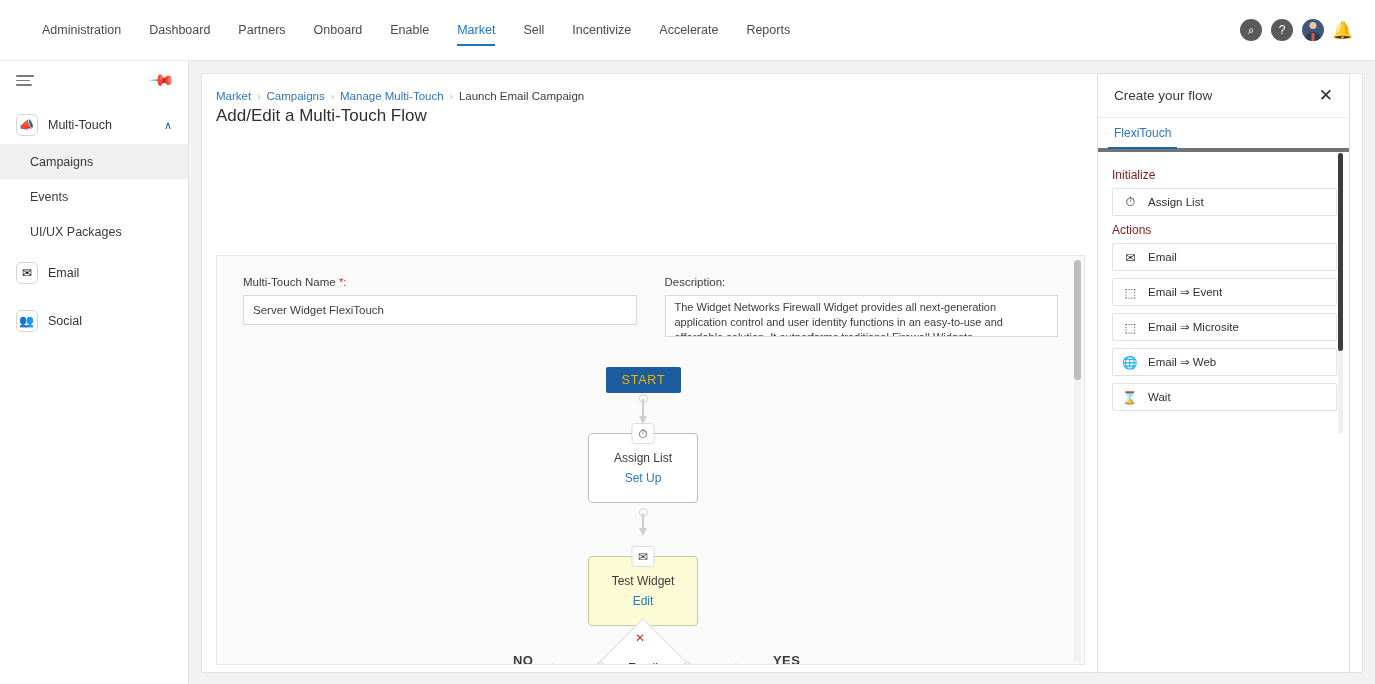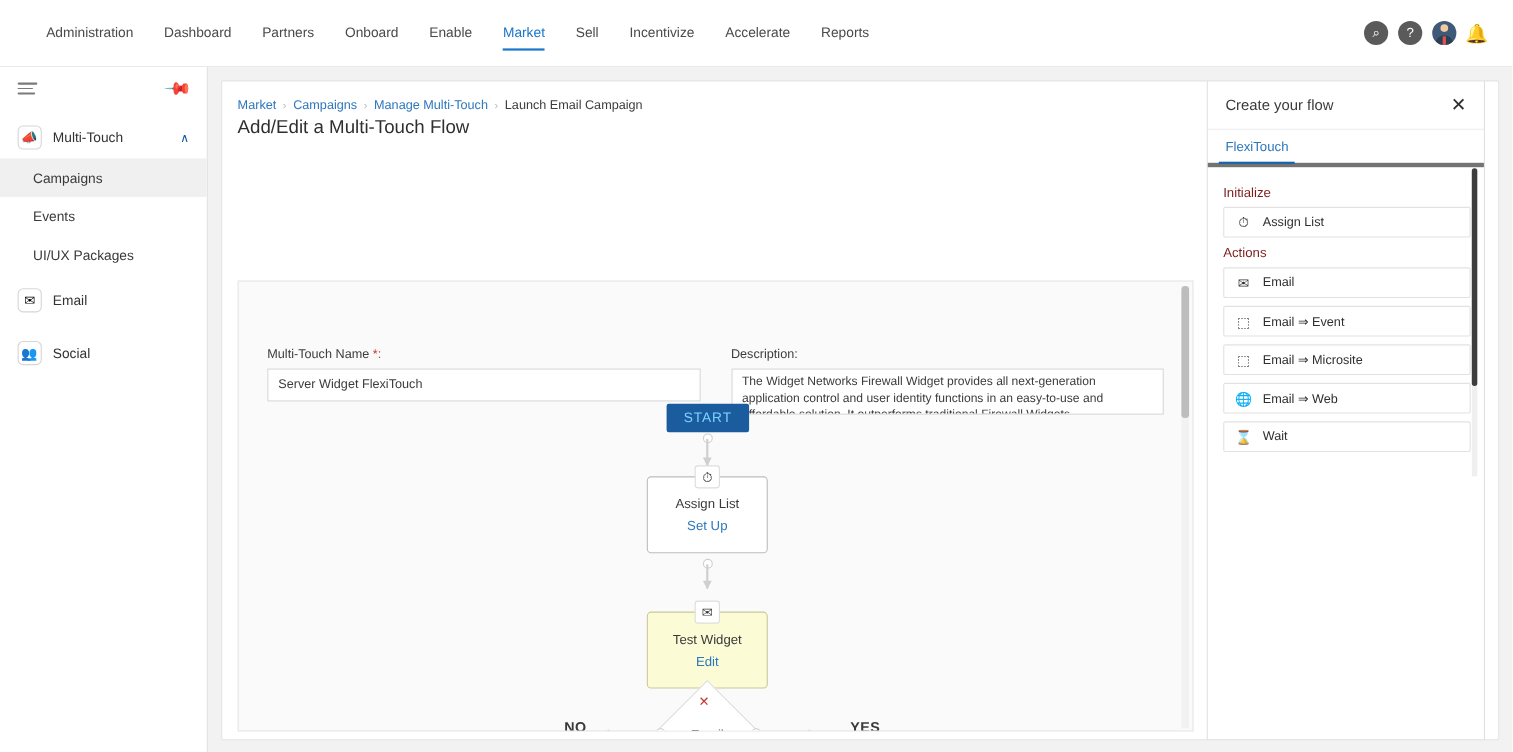--- a/index.html
+++ b/index.html
@@ -107,32 +107,32 @@
   .tbtn.sep { margin-left:8px; }
 
   .sc-row { padding:14px 14px 0 14px; display:flex; }
   .sc-btn { font-size:11.5px; color:#3a6ea5; background:#fff; border:1px solid #dcdcdc;
      padding:5px 12px; cursor:pointer; margin-left:-1px; }
 
   .editor { position:absolute; top:181px; left:14px; width:869px; height:410px;
      background:#fafafa; border:1px solid #e6e6e6; overflow:hidden; }
   .fields { display:flex; padding:20px 26px 0 26px; gap:28px; }
   .fcol { flex:1; }
-  .flabel { font-size:11.5px; color:#3c3c3c; margin-bottom:7px;margin-top:40px; }
+  .flabel { font-size:11.5px; color:#3c3c3c; margin-bottom:7px; }
   .flabel .req { color:#c0392b; }
   .finput { width:100%; height:30px; border:1px solid #d8d8d8; background:#fff;
      font-size:11.5px; color:#3c3c3c; padding:0 9px; font-family:inherit; }
   .ftarea { width:100%; height:42px; border:1px solid #d8d8d8; background:#fff;
      font-size:11px; color:#3c3c3c; padding:4px 9px; line-height:1.35; resize:none;
      font-family:inherit; overflow:hidden; }
 
   
   .flow { position:absolute; top:94px; left:0; width:855px; height:316px; }
   .start-btn { position:absolute; left:389px; top:17px; width:75px; height:26px;
-     background:#1a5c9e; color:#7dd3fc; font-size:12.5px; letter-spacing:.8px;
+     background:#1a5c9e; color:#eab308; font-size:12.5px; letter-spacing:.8px;
      display:flex; align-items:center; justify-content:center; border-radius:2px; cursor:pointer; }
   .conn { position:absolute; width:2px; background:#cfcfcf; left:425px; }
   .cdot { position:absolute; width:9px; height:9px; border:1.6px solid #cfcfcf; border-radius:50%;
      background:#fff; left:421.5px; }
   .carrow { position:absolute; left:420px; width:12px; height:9px; }
   .carrow::after { content:''; position:absolute; left:2px; top:0;
      border-left:4px solid transparent; border-right:4px solid transparent; border-top:8px solid #cfcfcf; }
 
   .node { position:absolute; width:110px; height:70px; border:1px solid #bdbdbd;
      border-radius:4px; background:#fff; display:flex; flex-direction:column;

